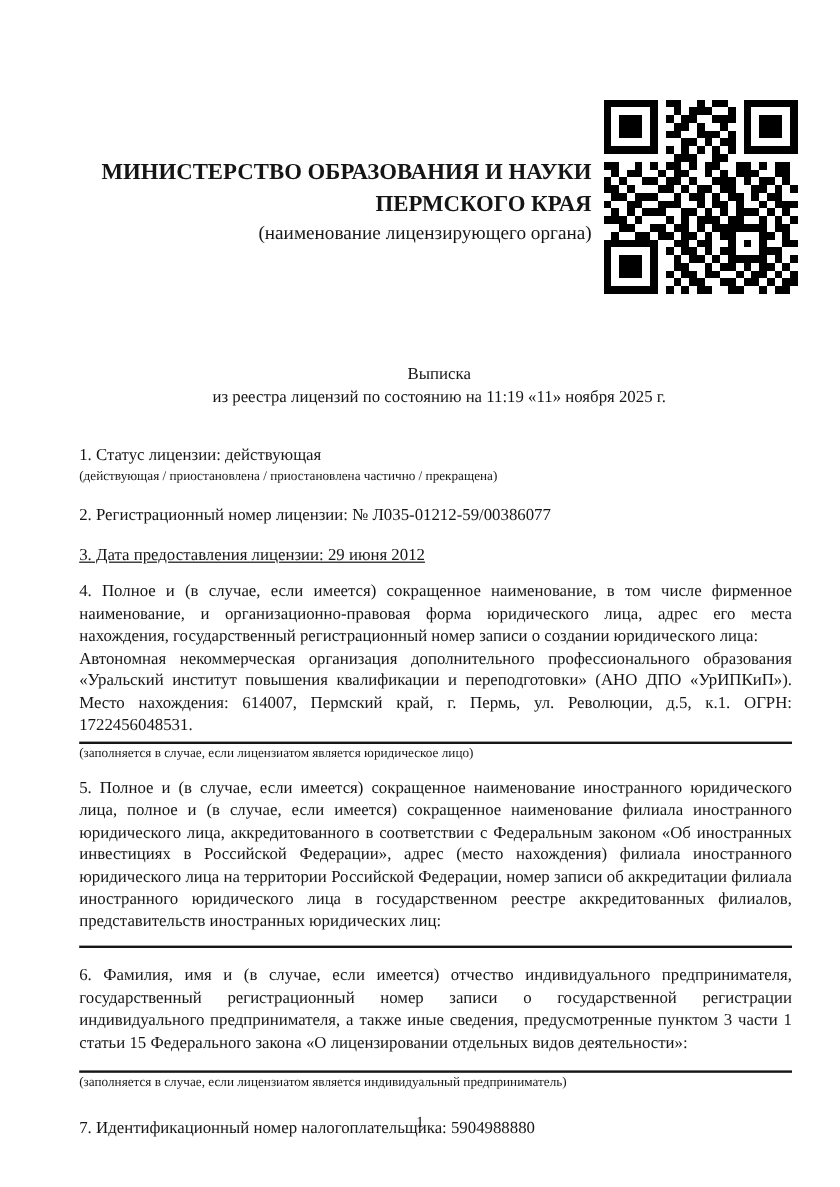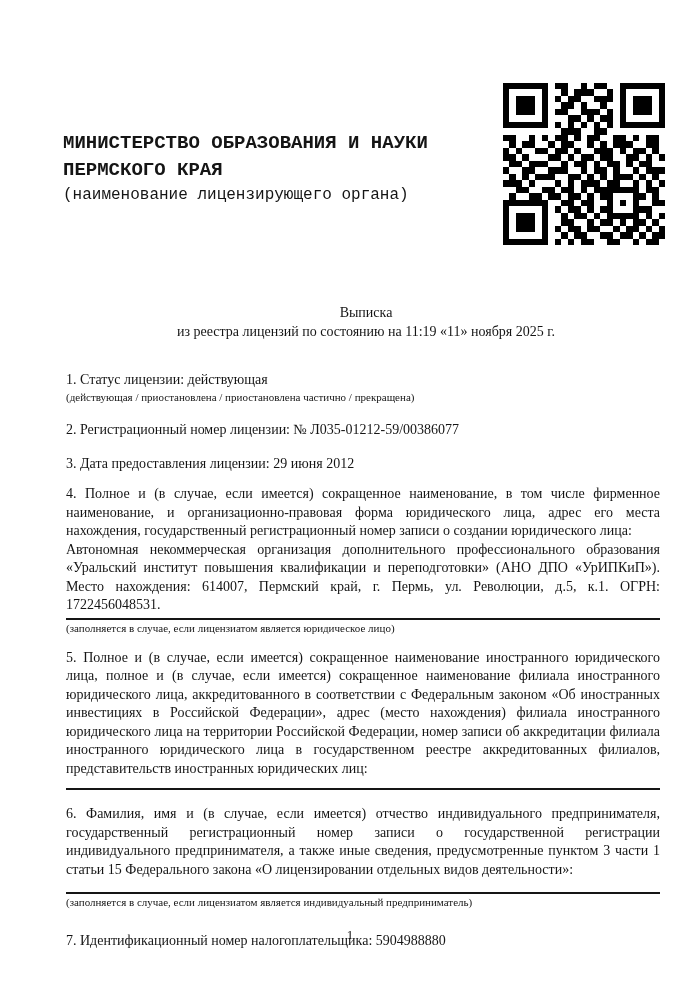--- a/index.html
+++ b/index.html
@@ -14,22 +14,21 @@
     background: #ffffff;
     font-family: "Liberation Serif", serif;
     color: #151515;
     overflow: hidden;
   }
   .ministry {
     position: absolute;
     top: 130px;
     left: 63px;
     width: 430px;
-    text-align: left;
-    font-family: Liberation Mono, monospace;
+    text-align: right;
   }
   .ministry-name {
     font-weight: bold;
     font-size: 19px;
     line-height: 27px;
     white-space: nowrap;
   }
   .ministry-caption {
     font-size: 16px;
     line-height: 14px;
@@ -72,21 +71,21 @@
     line-height: 14px;
     margin-top: 1px;
   }
   .rule {
     border: none;
     border-top: 2px solid #151515;
     margin: 3px 0 0 0;
     height: 0;
   }
   .mt-item2 { margin-top: 16px !important; }
-  .mt-item3 { margin-top: 15px !important; }
+  .mt-item3 { margin-top: 15px !important; text-decoration: underline; }
   .mt-item4 { margin-top: 12px !important; }
   .mt-rule5 { margin-top: 10px !important; }
   .mt-item5 { margin-top: 14px !important; }
   .mt-item6 { margin-top: 15px !important; }
   .mt-rule6 { margin-top: 13px !important; }
   .mt-item7 { margin-top: 22px !important; }
   .page-number {
     position: absolute;
     top: 927px;
     left: 0;

